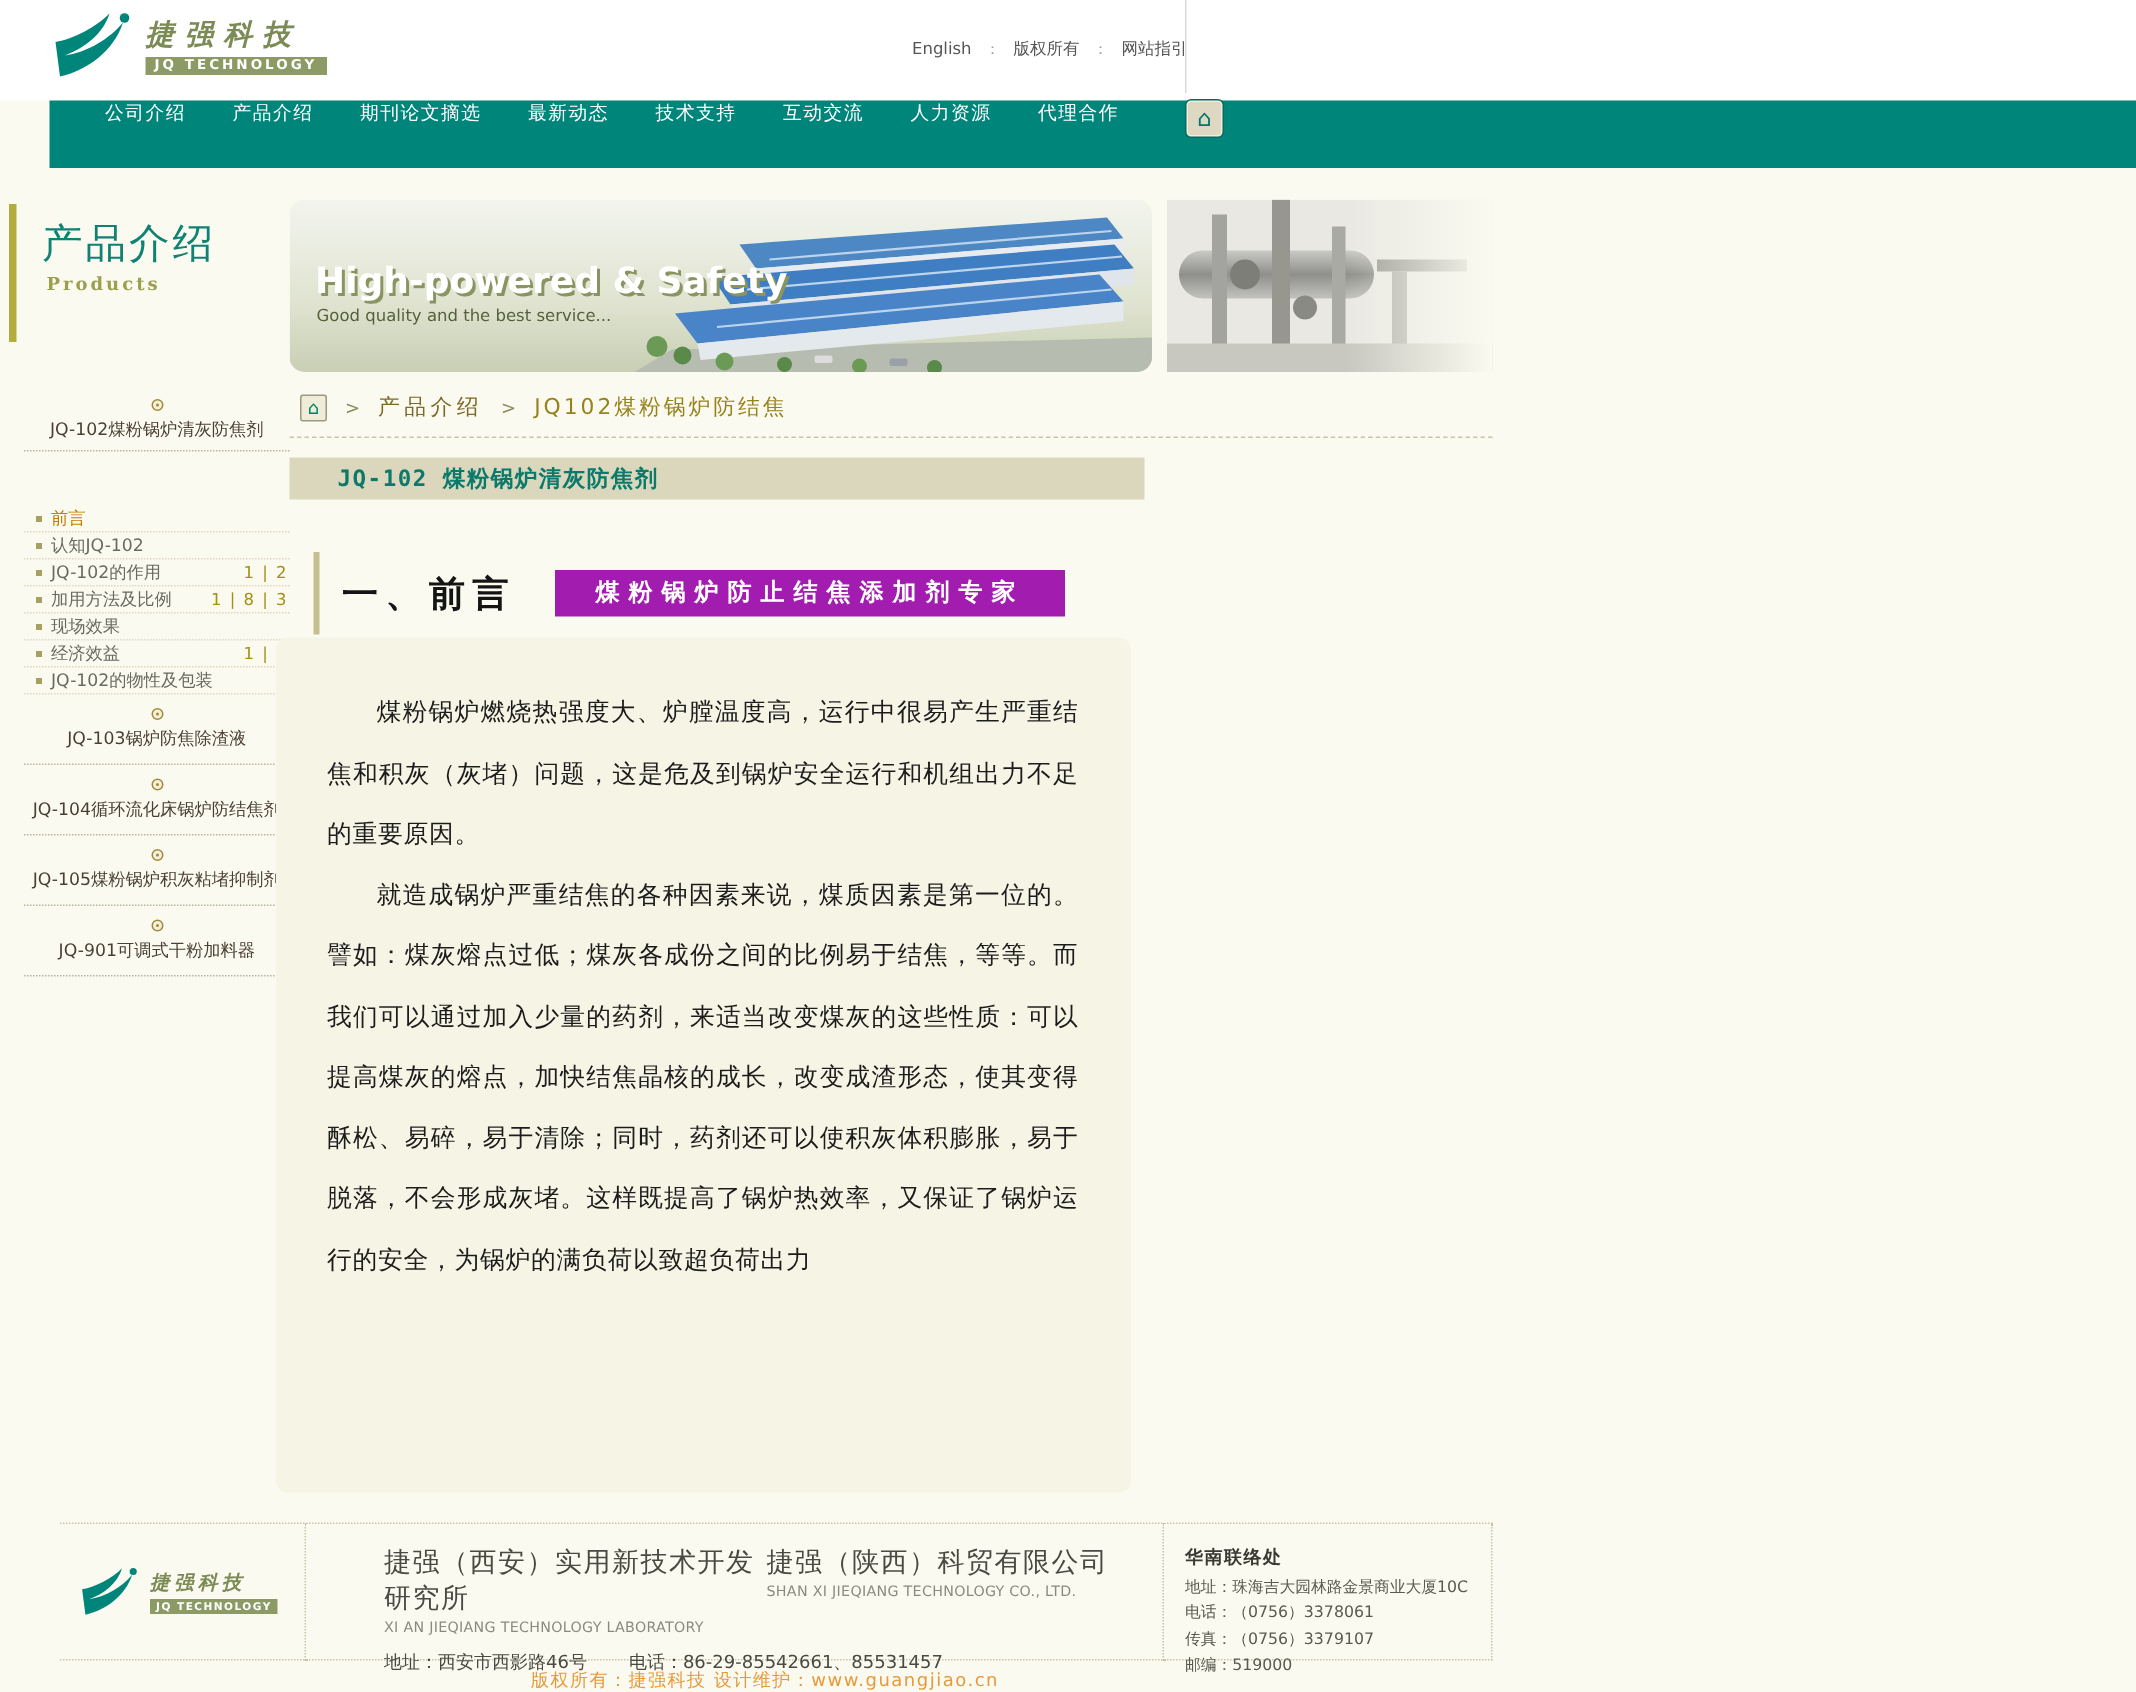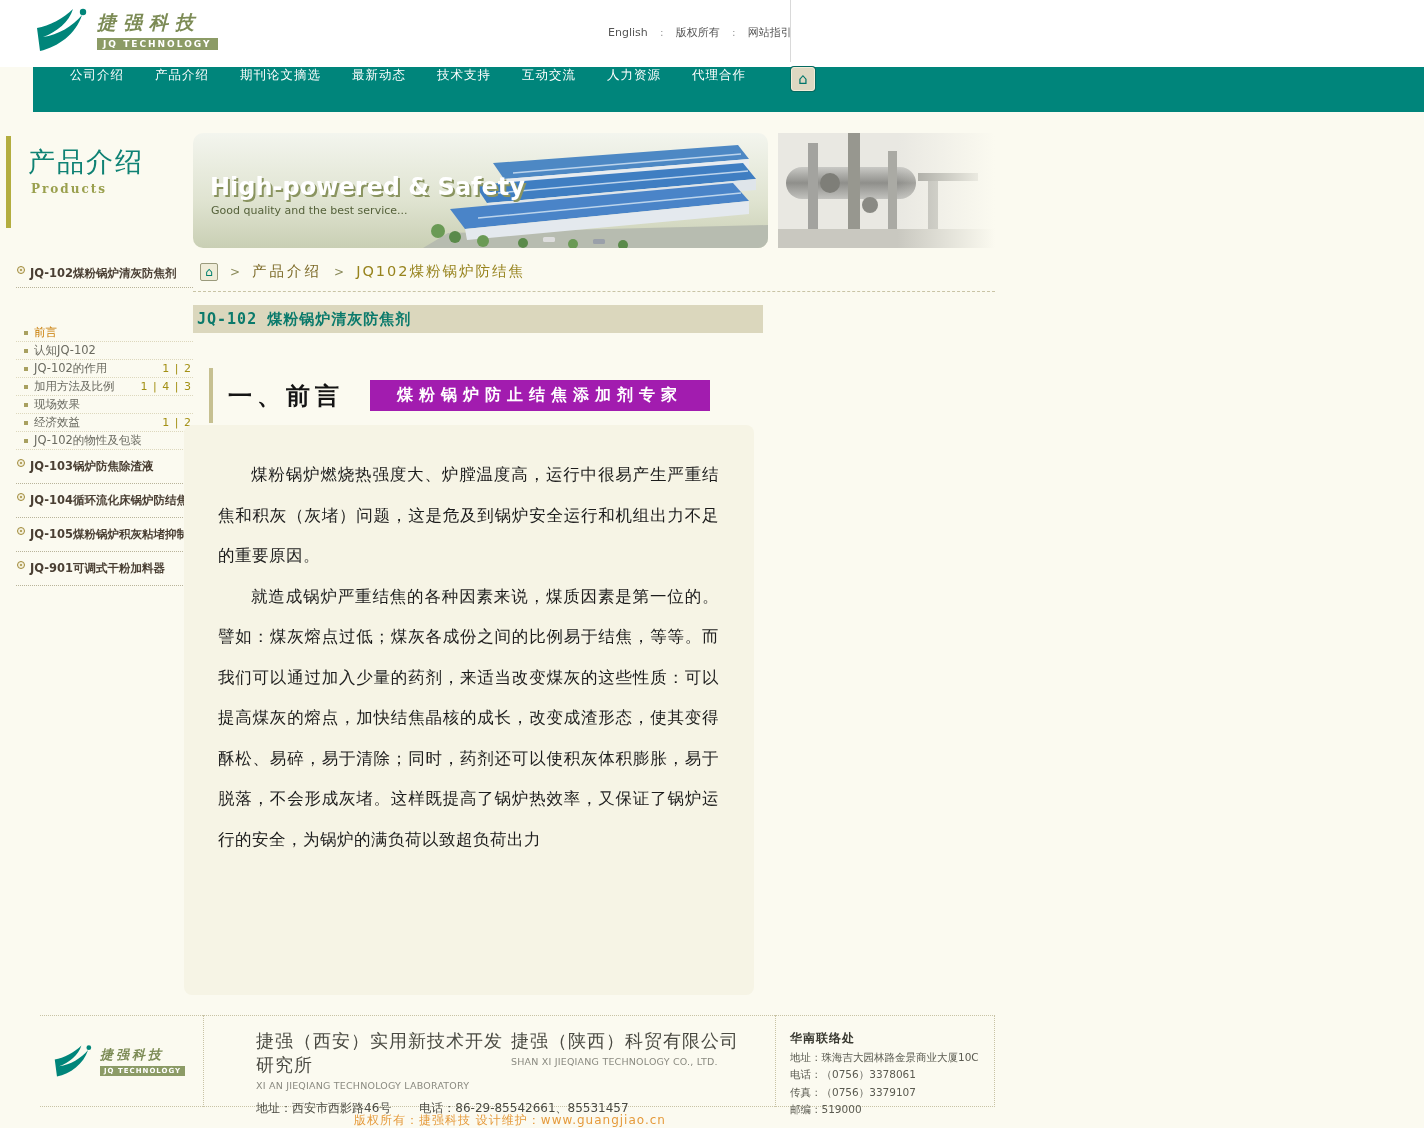--- a/index.html
+++ b/index.html
@@ -21,21 +21,21 @@
   .nav { position:absolute; top:67px; left:33px; width:1391px; height:45px; background:#00857b; display:flex; padding-left:37px; gap:31px; }
   .nav-item { color:#ffffff; font-size:12.5px; letter-spacing:1px; cursor:pointer; white-space:nowrap; }
   .nav-home { width:24px; height:24px; background:#ded8c2; border:1px solid #f2ecd8; box-shadow:0 0 0 1px #056a61; display:flex; align-items:center; justify-content:center; margin-left:14px; cursor:pointer; border-radius:3px; }
   .nav-home .glyph { color:#00756a; font-size:15px; line-height:1; }
 
   
   .side-accent { position:absolute; left:6px; top:136px; width:5px; height:92px; background:#b3ad3f; }
   .sidebar-title { position:absolute; left:28px; top:144px; font-size:27px; color:#0f8274; letter-spacing:2px; }
   .sidebar-subtitle { position:absolute; left:31px; top:182px; font-family:"DejaVu Serif","Liberation Serif",serif; font-size:12px; font-weight:bold; color:#9aa04e; letter-spacing:2px; }
   .sidebar-menu { position:absolute; left:16px; top:260px; width:177px; }
-  .menu-group { display:flex; align-items:flex-start; gap:5px; padding:6px 1px; border-bottom:1px dotted #b9b49a; font-size:11.5px; font-weight:bold; color:#4a3f33; cursor:pointer; white-space:nowrap; }
+  .menu-group { display:flex; align-items:center; gap:5px; padding:6px 1px; border-bottom:1px dotted #b9b49a; font-size:11.5px; font-weight:normal; color:#4a3f33; cursor:pointer; white-space:nowrap;flex-direction:column; }
   .menu-group2 { padding:9px 1px; }
   .gicon { width:8px; height:8px; border-radius:50%; border:1px solid #a08a3a; position:relative; flex:none; background:#f4f0dc; }
   .gicon::after { content:""; position:absolute; left:2px; top:2px; width:2px; height:2px; background:#a08a3a; border-radius:50%; }
   .menu-item { display:flex; align-items:center; gap:6px; height:18px; padding:0 1px 0 8px; border-bottom:1px dotted #ddd8bd; font-size:11.5px; color:#6a6a60; cursor:pointer; white-space:nowrap; }
   .menu-item .bullet { width:4px; height:4px; background:#a8a060; flex:none; }
   .menu-item .pages { margin-left:auto; color:#a39014; font-size:11px; letter-spacing:1px; }
   .menu-item.active { color:#c87a00;margin-top:36px; }
 
   
   .banner { position:absolute; left:193px; top:133px; width:575px; height:115px; border-radius:10px; overflow:hidden; }
@@ -43,21 +43,21 @@
 
   
   .breadcrumb { position:absolute; left:200px; top:262px; display:flex; align-items:center; gap:12px; }
   .crumb-home { width:18px; height:18px; border:1px solid #9a9a7c; background:#efecd8; display:flex; align-items:center; justify-content:center; color:#00806e; font-size:12px; cursor:pointer; border-radius:2px; }
   .crumb-sep { color:#8a8a5a; font-size:12px; }
   .crumb-1 { color:#7c6a28; letter-spacing:3px; cursor:pointer; font-size:14.5px; }
   .crumb-2 { color:#97831d; letter-spacing:2px; font-size:14.5px; }
   .bc-line { position:absolute; left:193px; top:291px; width:802px; border-top:1px dashed #c9c4a6; }
 
   
-  .title-bar { position:absolute; left:193px; top:305px; width:570px; height:28px; background:#dbd7bd; display:flex; align-items:center; padding-left:4px; font-family:"DejaVu Sans Mono","Liberation Mono",monospace; font-size:15px; font-weight:bold; color:#0b7a6b; letter-spacing:1px; }
+  .title-bar { position:absolute; left:193px; top:305px; width:570px; height:28px; background:#dbd7bd; display:flex; align-items:center; padding-left:32px; font-family:"DejaVu Sans Mono","Liberation Mono",monospace; font-size:15px; font-weight:bold; color:#0b7a6b; letter-spacing:1px; }
   .section-row { position:absolute; left:209px; top:368px; display:flex; align-items:center; }
   .section-accent { width:4px; height:55px; background:#c6c091; margin-right:15px; }
   .section-heading { font-family:Liberation Mono, monospace; font-size:24px; font-weight:bold; color:#141414; letter-spacing:5px; margin-right:26px; }
   .section-badge { background:#a21caf; color:#fff; font-size:16px; font-weight:bold; letter-spacing:6px; padding:5px 27px; }
   .content-box { position:absolute; left:184px; top:425px; width:570px; height:570px; background:#f6f4e5; border-radius:8px; padding:30px 35px 0 34px; }
   .content-box p { font-size:16.5px; line-height:40.5px; color:#1c1c1c; text-align:justify; text-indent:2em; letter-spacing:0.5px; }
 
   
   .footer { position:absolute; left:40px; top:1015px; width:955px; height:92px; display:flex; }
   .footer-logo { width:163px; border-top:1px dotted #c8c3a5; border-bottom:1px dotted #c8c3a5; display:flex; align-items:center; padding-left:14px; gap:6px; }
@@ -134,21 +134,21 @@
       <span class="pages"></span>
     </div>
     <div class="menu-item">
       <span class="bullet"></span>
       <span>JQ-102的作用</span>
       <span class="pages">1 | 2</span>
     </div>
     <div class="menu-item">
       <span class="bullet"></span>
       <span>加用方法及比例</span>
-      <span class="pages">1 | 4 | 3</span>
+      <span class="pages">1 | 8 | 3</span>
     </div>
     <div class="menu-item">
       <span class="bullet"></span>
       <span>现场效果</span>
       <span class="pages"></span>
     </div>
     <div class="menu-item">
       <span class="bullet"></span>
       <span>经济效益</span>
       <span class="pages">1 | 2</span>

